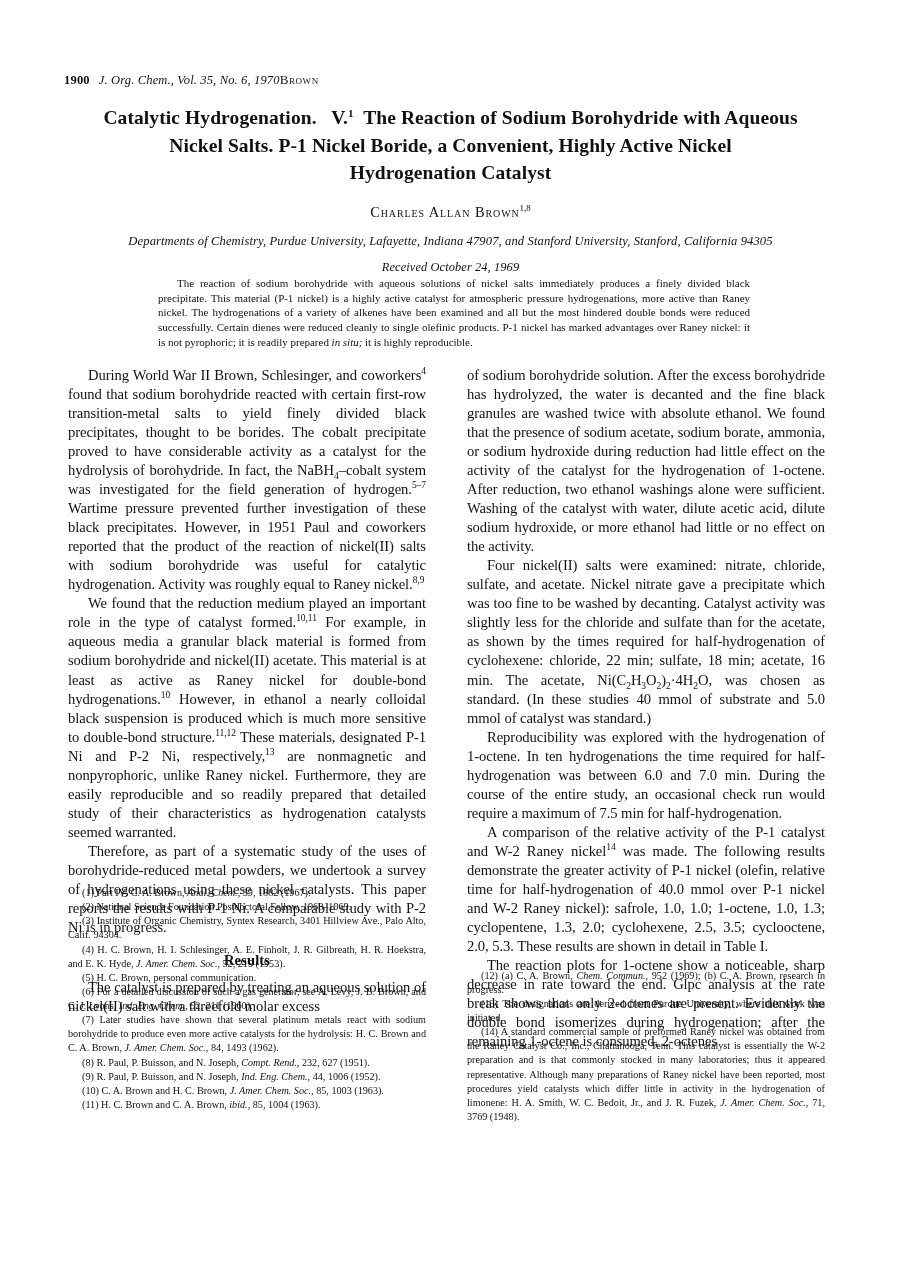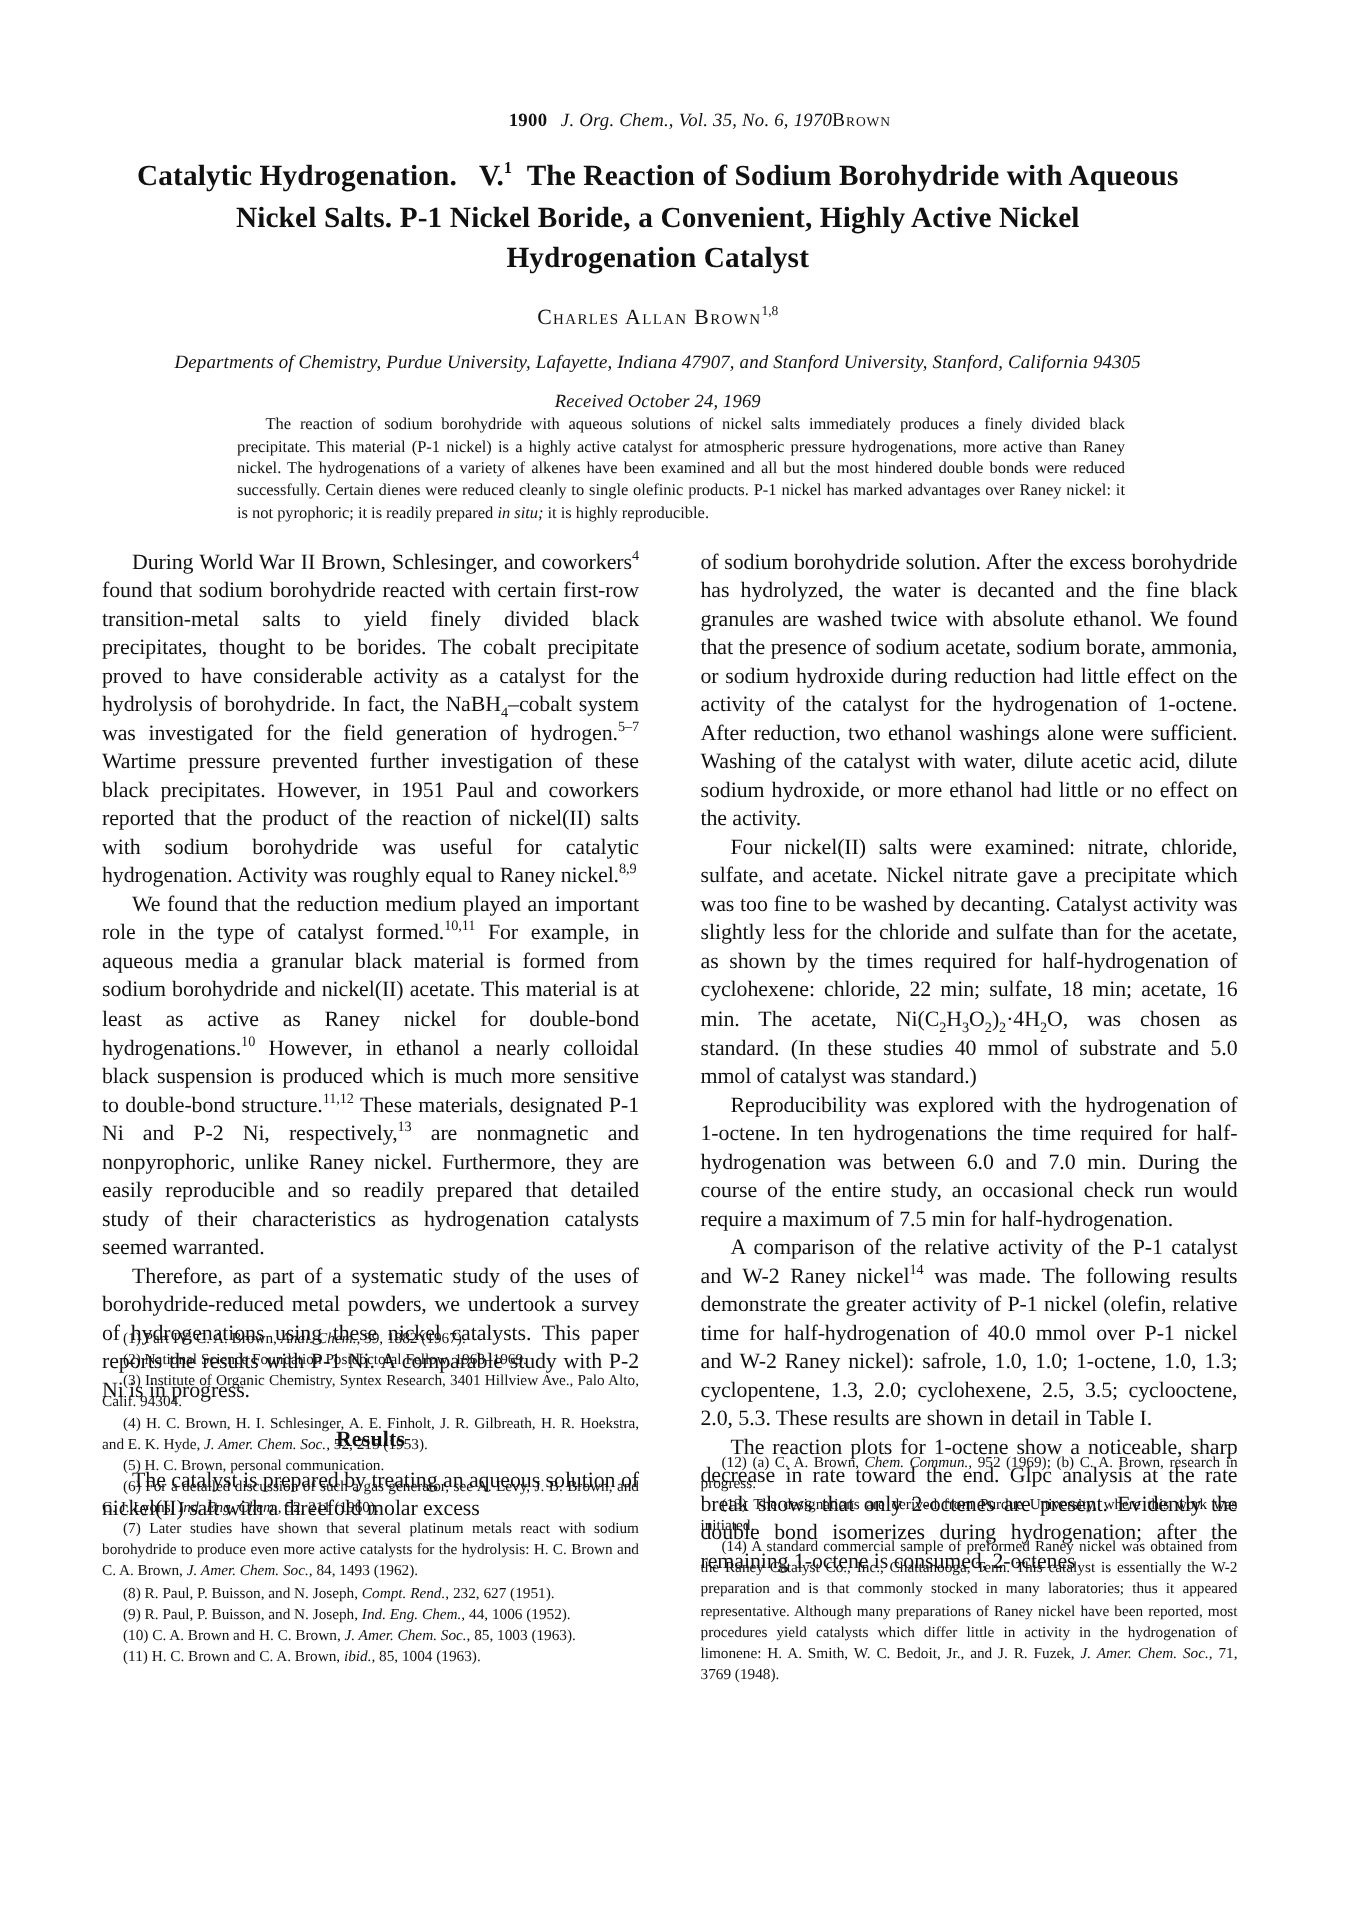--- a/index.html
+++ b/index.html
@@ -20,26 +20,26 @@
     left: 0; top: 0;
     width: 901px;
     height: 1275px;
     padding: 0;
     box-sizing: border-box;
   }
 
   
   .runhead {
     position: absolute;
-    left: 88px;
+    left: 64px;
     top: 72px;
     width: 757px;
     display: flex;
     align-items: baseline;
-    justify-content: center;
+    justify-content: flex-start;
     font-size: 12.5px;
   }
   .runhead-left {
     white-space: nowrap;
   }
   .folio {
     font-weight: bold;
     font-size: 12.5px;
     letter-spacing: .2px;
     margin-right: 9px;
@@ -50,21 +50,21 @@
   }
   .runhead-right {
     font-variant: small-caps;
     font-size: 13px;
     letter-spacing: .6px;
   }
 
   
   .titleblock {
     position: absolute;
-    left: 60px;
+    left: 72px;
     top: 104px;
     width: 757px;
     text-align: center;
   }
   .title {
     font-size: 19.5px;
     font-weight: bold;
     line-height: 1.42;
     letter-spacing: .1px;
     margin: 0;

